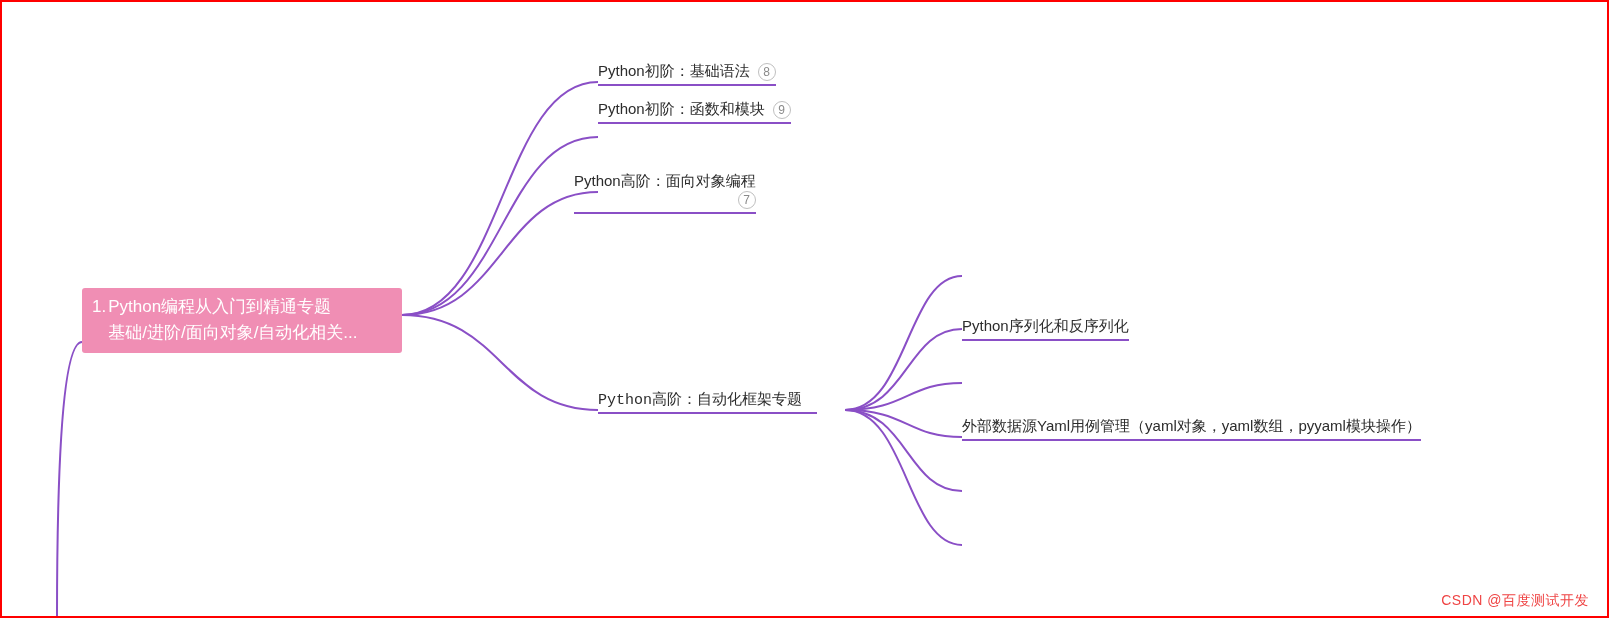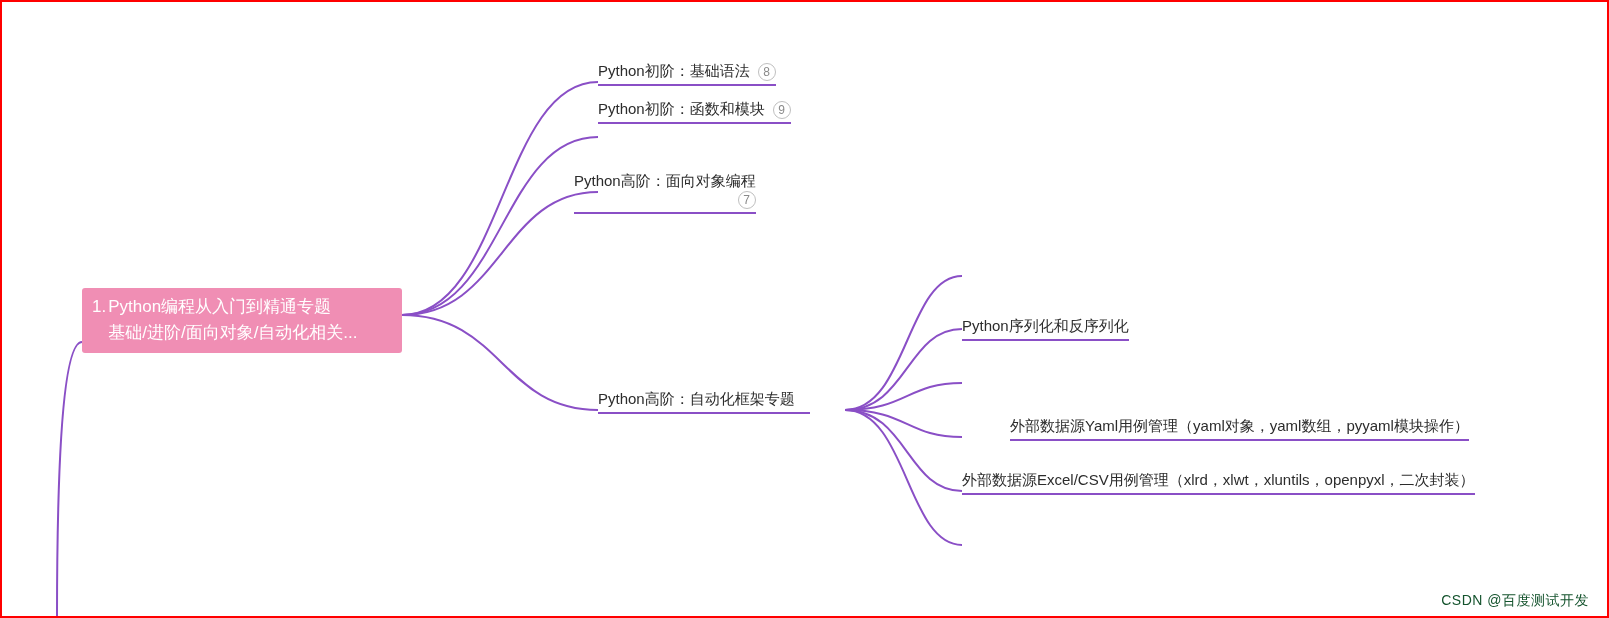--- a/index.html
+++ b/index.html
@@ -78,21 +78,21 @@
     .connector {
       stroke: #8a4fc6;
       stroke-width: 2;
       fill: none;
     }
     .watermark {
       position: absolute;
       right: 18px;
       bottom: 6px;
       font-size: 14px;
-      color: #14532d;
+      color: #ef4444;
       letter-spacing: 0.5px;
     }
   </style>
 </head>
 <body>
 
 <div class="canvas">
 
   <svg class="connectors">
 
@@ -127,29 +127,26 @@
   <div class="child-node" style="left:596px; top:98px;">
     <span class="label">Python初阶：函数和模块</span>
     <span class="badge">9</span>
   </div>
 
   <div class="child-node" style="left:572px; top:170px;flex-direction:column;">
     <span class="label">Python高阶：面向对象编程</span>
     <span class="badge">7</span>
   </div>
 
-  <div class="child-node" style="left:596px; top:388px; padding-right:15px;">
+  <div class="child-node" style="left:596px; top:388px; padding-right:15px;font-family:Liberation Mono, monospace;">
     <span class="label">Python高阶：自动化框架专题</span>
   </div>
 
   <div class="child-node" style="left:960px; top:307px;margin-top:8px;">
     <span class="label">Python序列化和反序列化</span>
   </div>
-  <div class="child-node" style="left:960px; top:415px;margin-left:48px;">
+  <div class="child-node" style="left:960px; top:415px;">
     <span class="label">外部数据源Yaml用例管理（yaml对象，yaml数组，pyyaml模块操作）</span>
-  </div>
-  <div class="child-node" style="left:960px; top:469px;">
-    <span class="label">外部数据源Excel/CSV用例管理（xlrd，xlwt，xluntils，openpyxl，二次封装）</span>
   </div>
 
   <div class="watermark">CSDN @百度测试开发</div>
 
 </div>
 
 </body></html>

